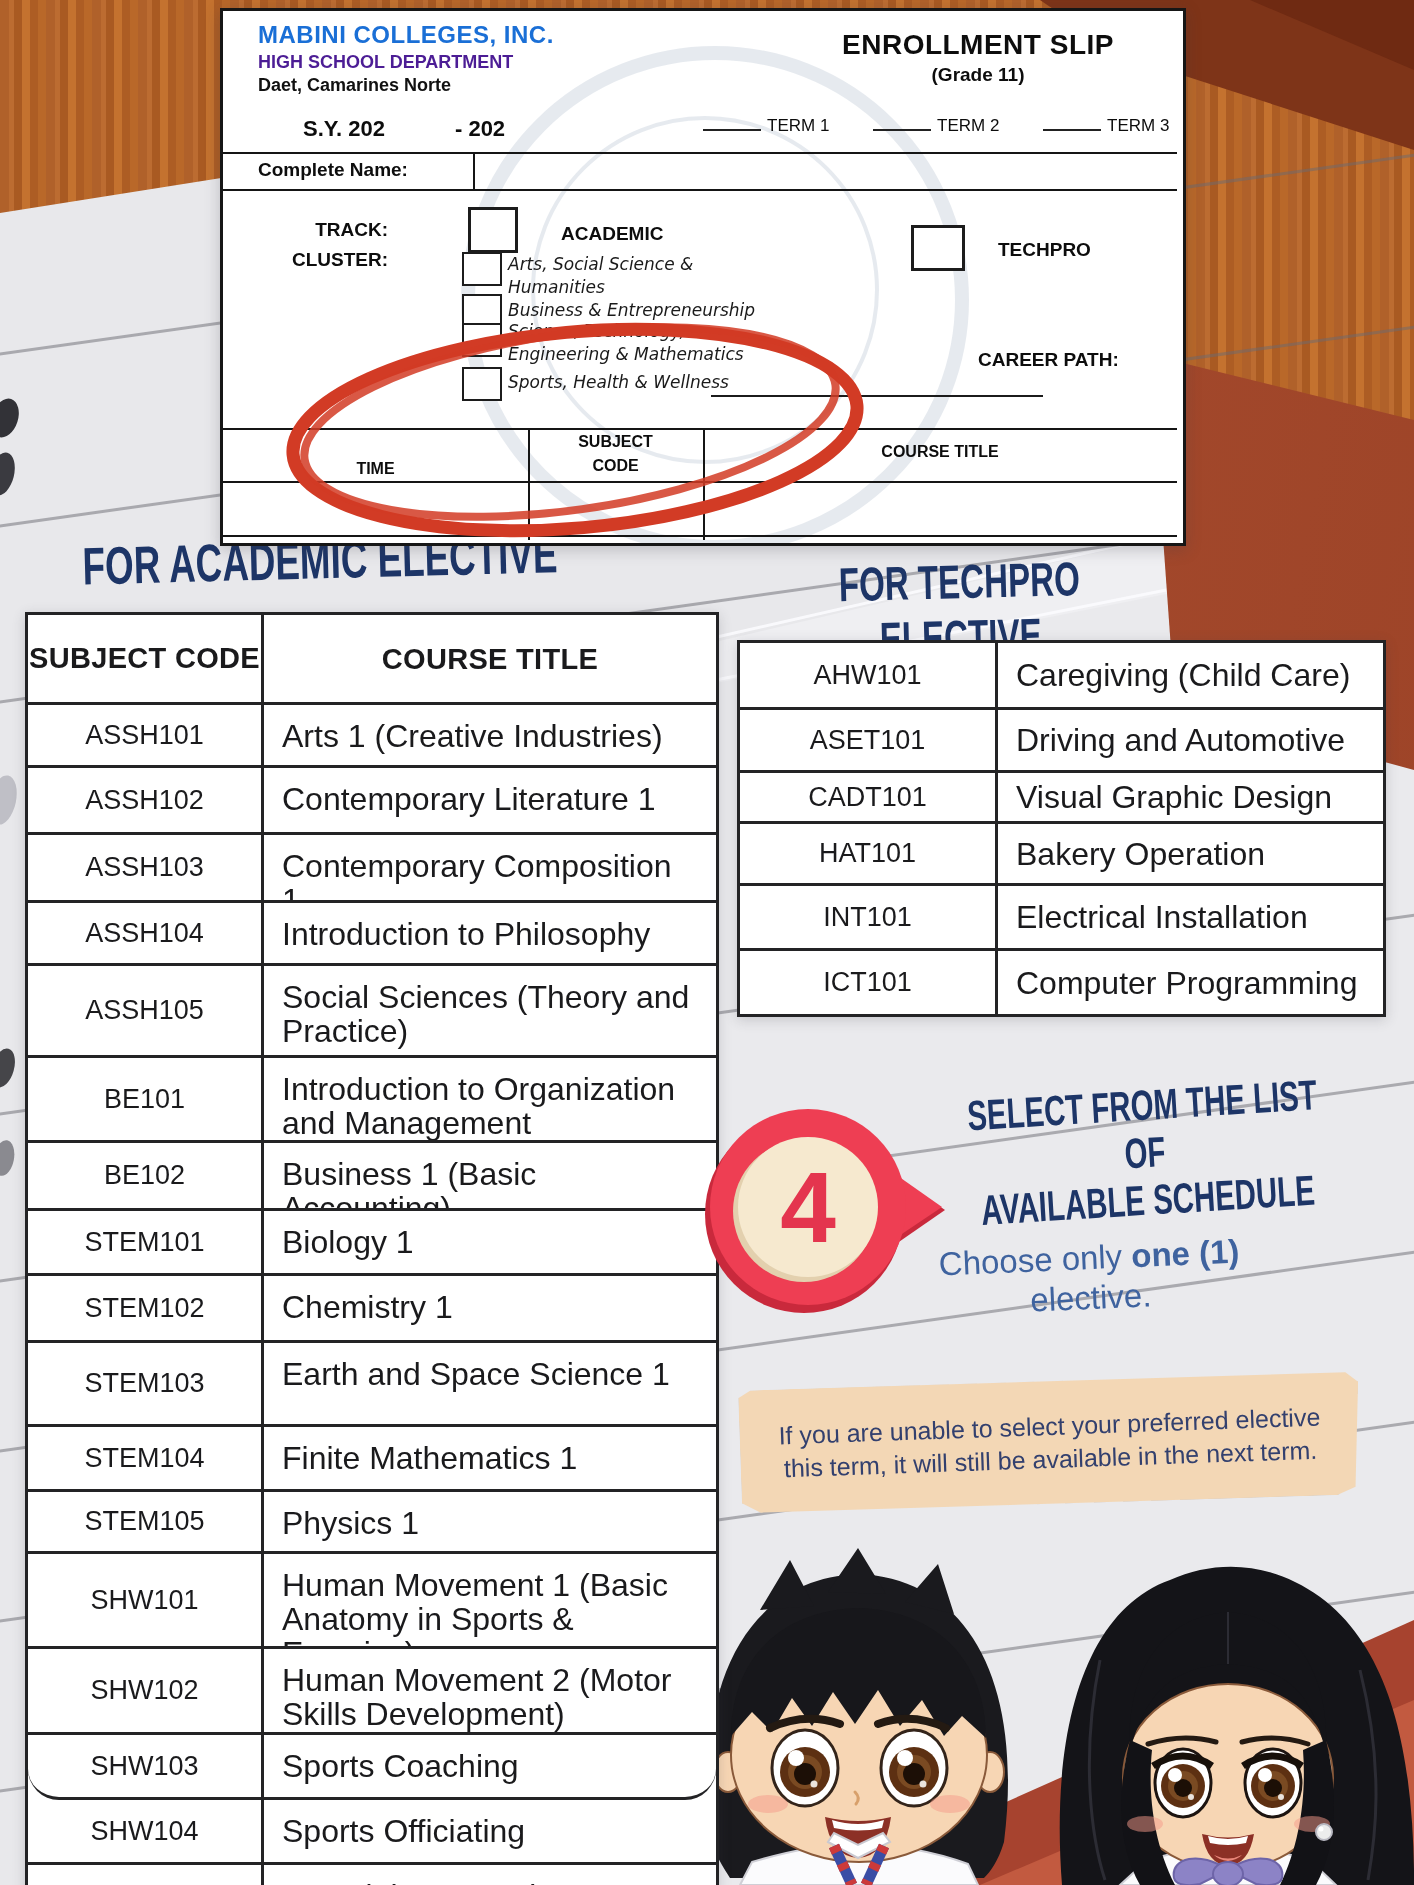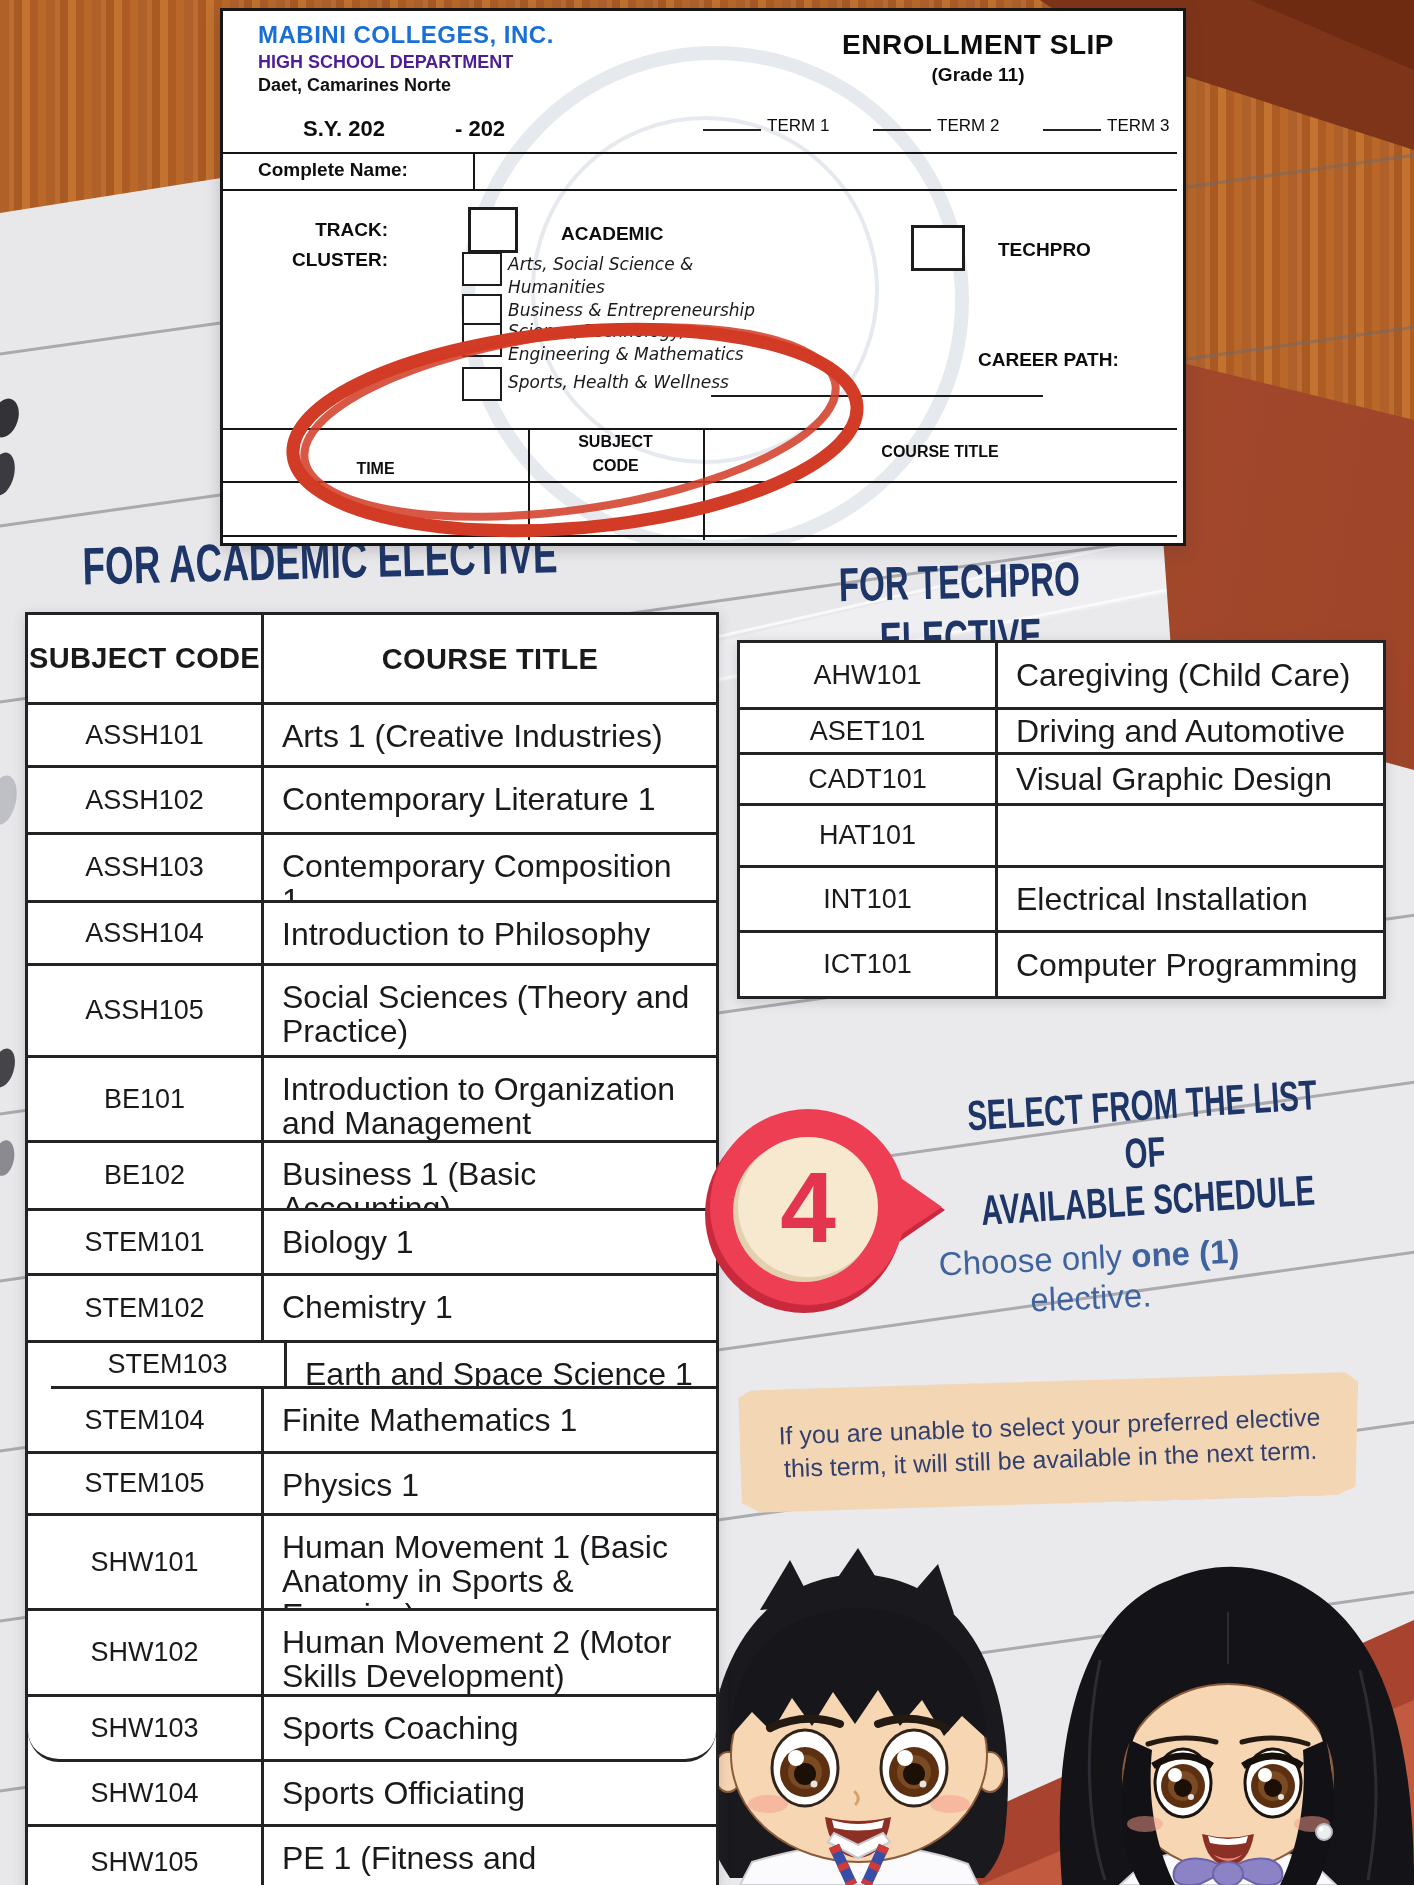--- a/index.html
+++ b/index.html
@@ -218,21 +218,21 @@
 Accounting)</div>
       </div>
       <div class="erow" style="height: 65px;">
         <div class="ecell codecell">STEM101</div>
         <div class="ecell titlecell">Biology 1</div>
       </div>
       <div class="erow" style="height: 67px;">
         <div class="ecell codecell">STEM102</div>
         <div class="ecell titlecell">Chemistry 1</div>
       </div>
-      <div class="erow" style="height: 46px; margin-left: 23px;">
+      <div class="erow" style="height: 84px;">
         <div class="ecell codecell">STEM103</div>
         <div class="ecell titlecell">Earth and Space Science 1</div>
       </div>
       <div class="erow" style="height: 65px;">
         <div class="ecell codecell">STEM104</div>
         <div class="ecell titlecell">Finite Mathematics 1</div>
       </div>
       <div class="erow" style="height: 62px;">
         <div class="ecell codecell">STEM105</div>
         <div class="ecell titlecell">Physics 1</div>
@@ -261,30 +261,31 @@
       </div>
     </div>
 </div>
 
 <div class="abs etable tech">
   <div id="tech-body">
       <div class="erow" style="height: 67px;">
         <div class="ecell codecell">AHW101</div>
         <div class="ecell titlecell vcenter">Caregiving (Child Care)</div>
       </div>
-      <div class="erow" style="height: 45px;">
+      <div class="erow" style="height: 63px;">
         <div class="ecell codecell">ASET101</div>
         <div class="ecell titlecell vcenter">Driving and Automotive</div>
       </div>
       <div class="erow" style="height: 51px;">
         <div class="ecell codecell">CADT101</div>
         <div class="ecell titlecell vcenter">Visual Graphic Design</div>
       </div>
       <div class="erow" style="height: 62px;">
         <div class="ecell codecell">HAT101</div>
+        <div class="ecell titlecell vcenter">Bakery Operation</div>
       </div>
       <div class="erow" style="height: 65px;">
         <div class="ecell codecell">INT101</div>
         <div class="ecell titlecell vcenter">Electrical Installation</div>
       </div>
       <div class="erow" style="height: 63px;">
         <div class="ecell codecell">ICT101</div>
         <div class="ecell titlecell vcenter">Computer Programming</div>
       </div>
     </div>

